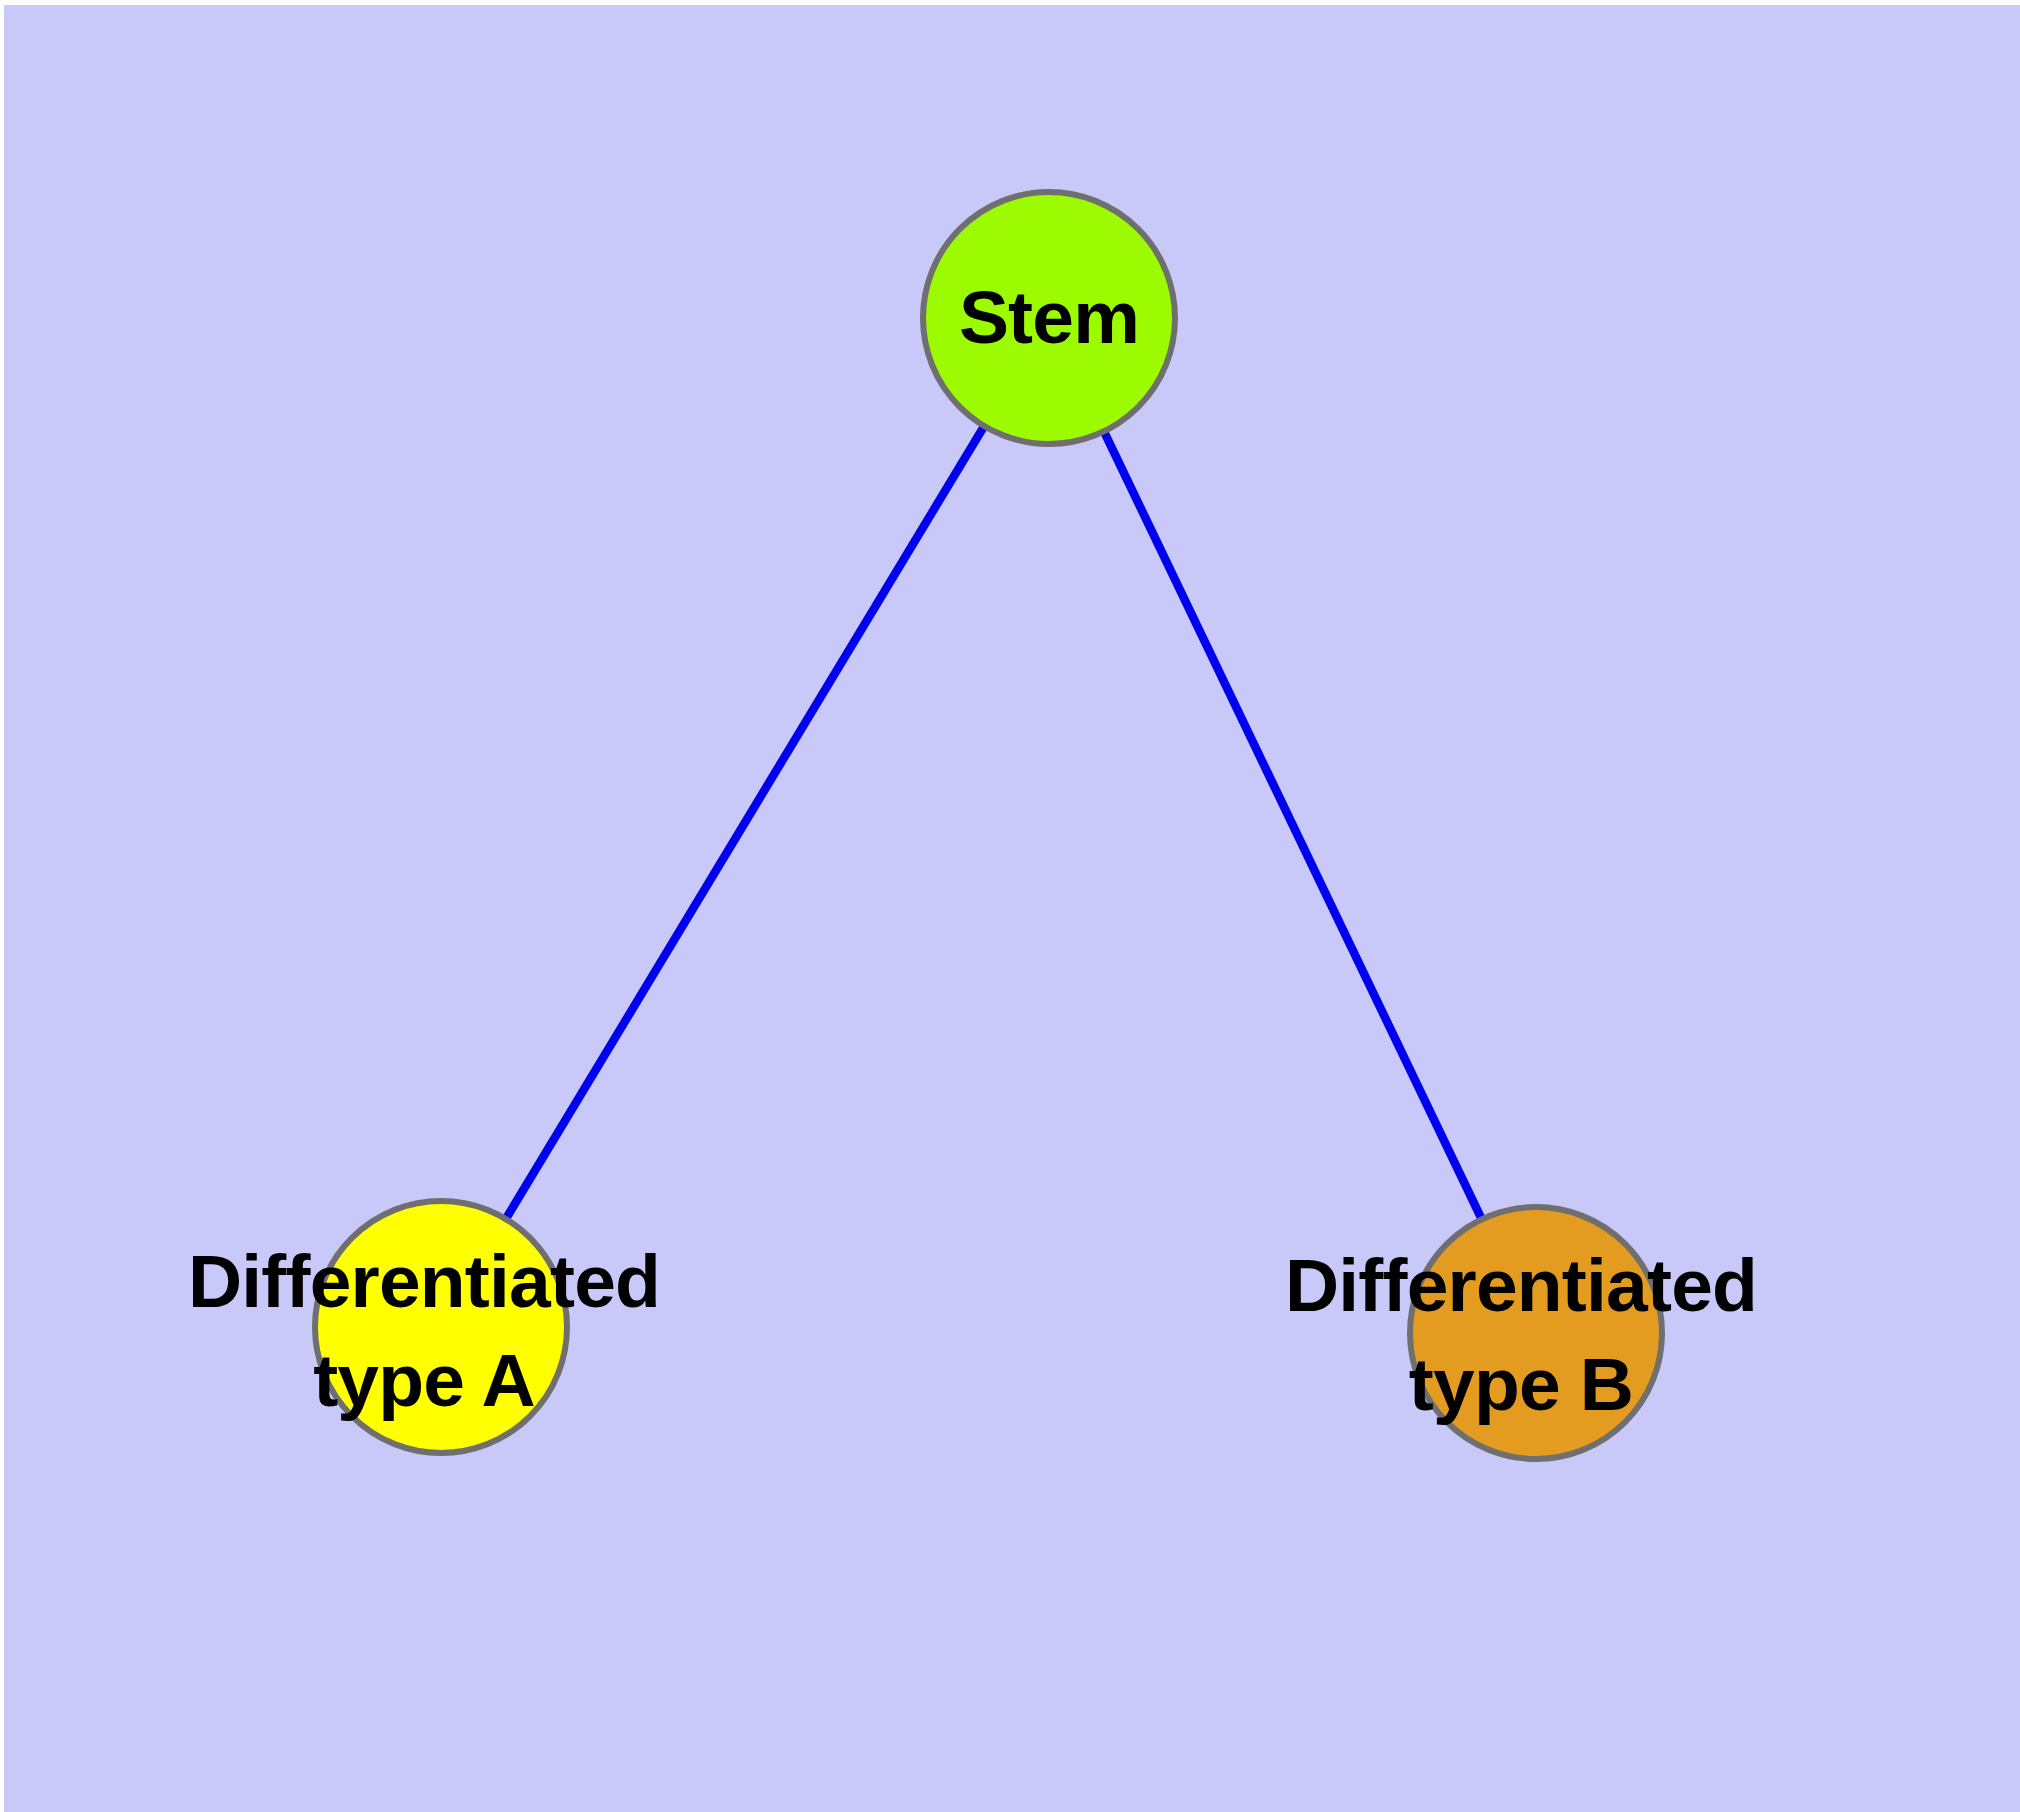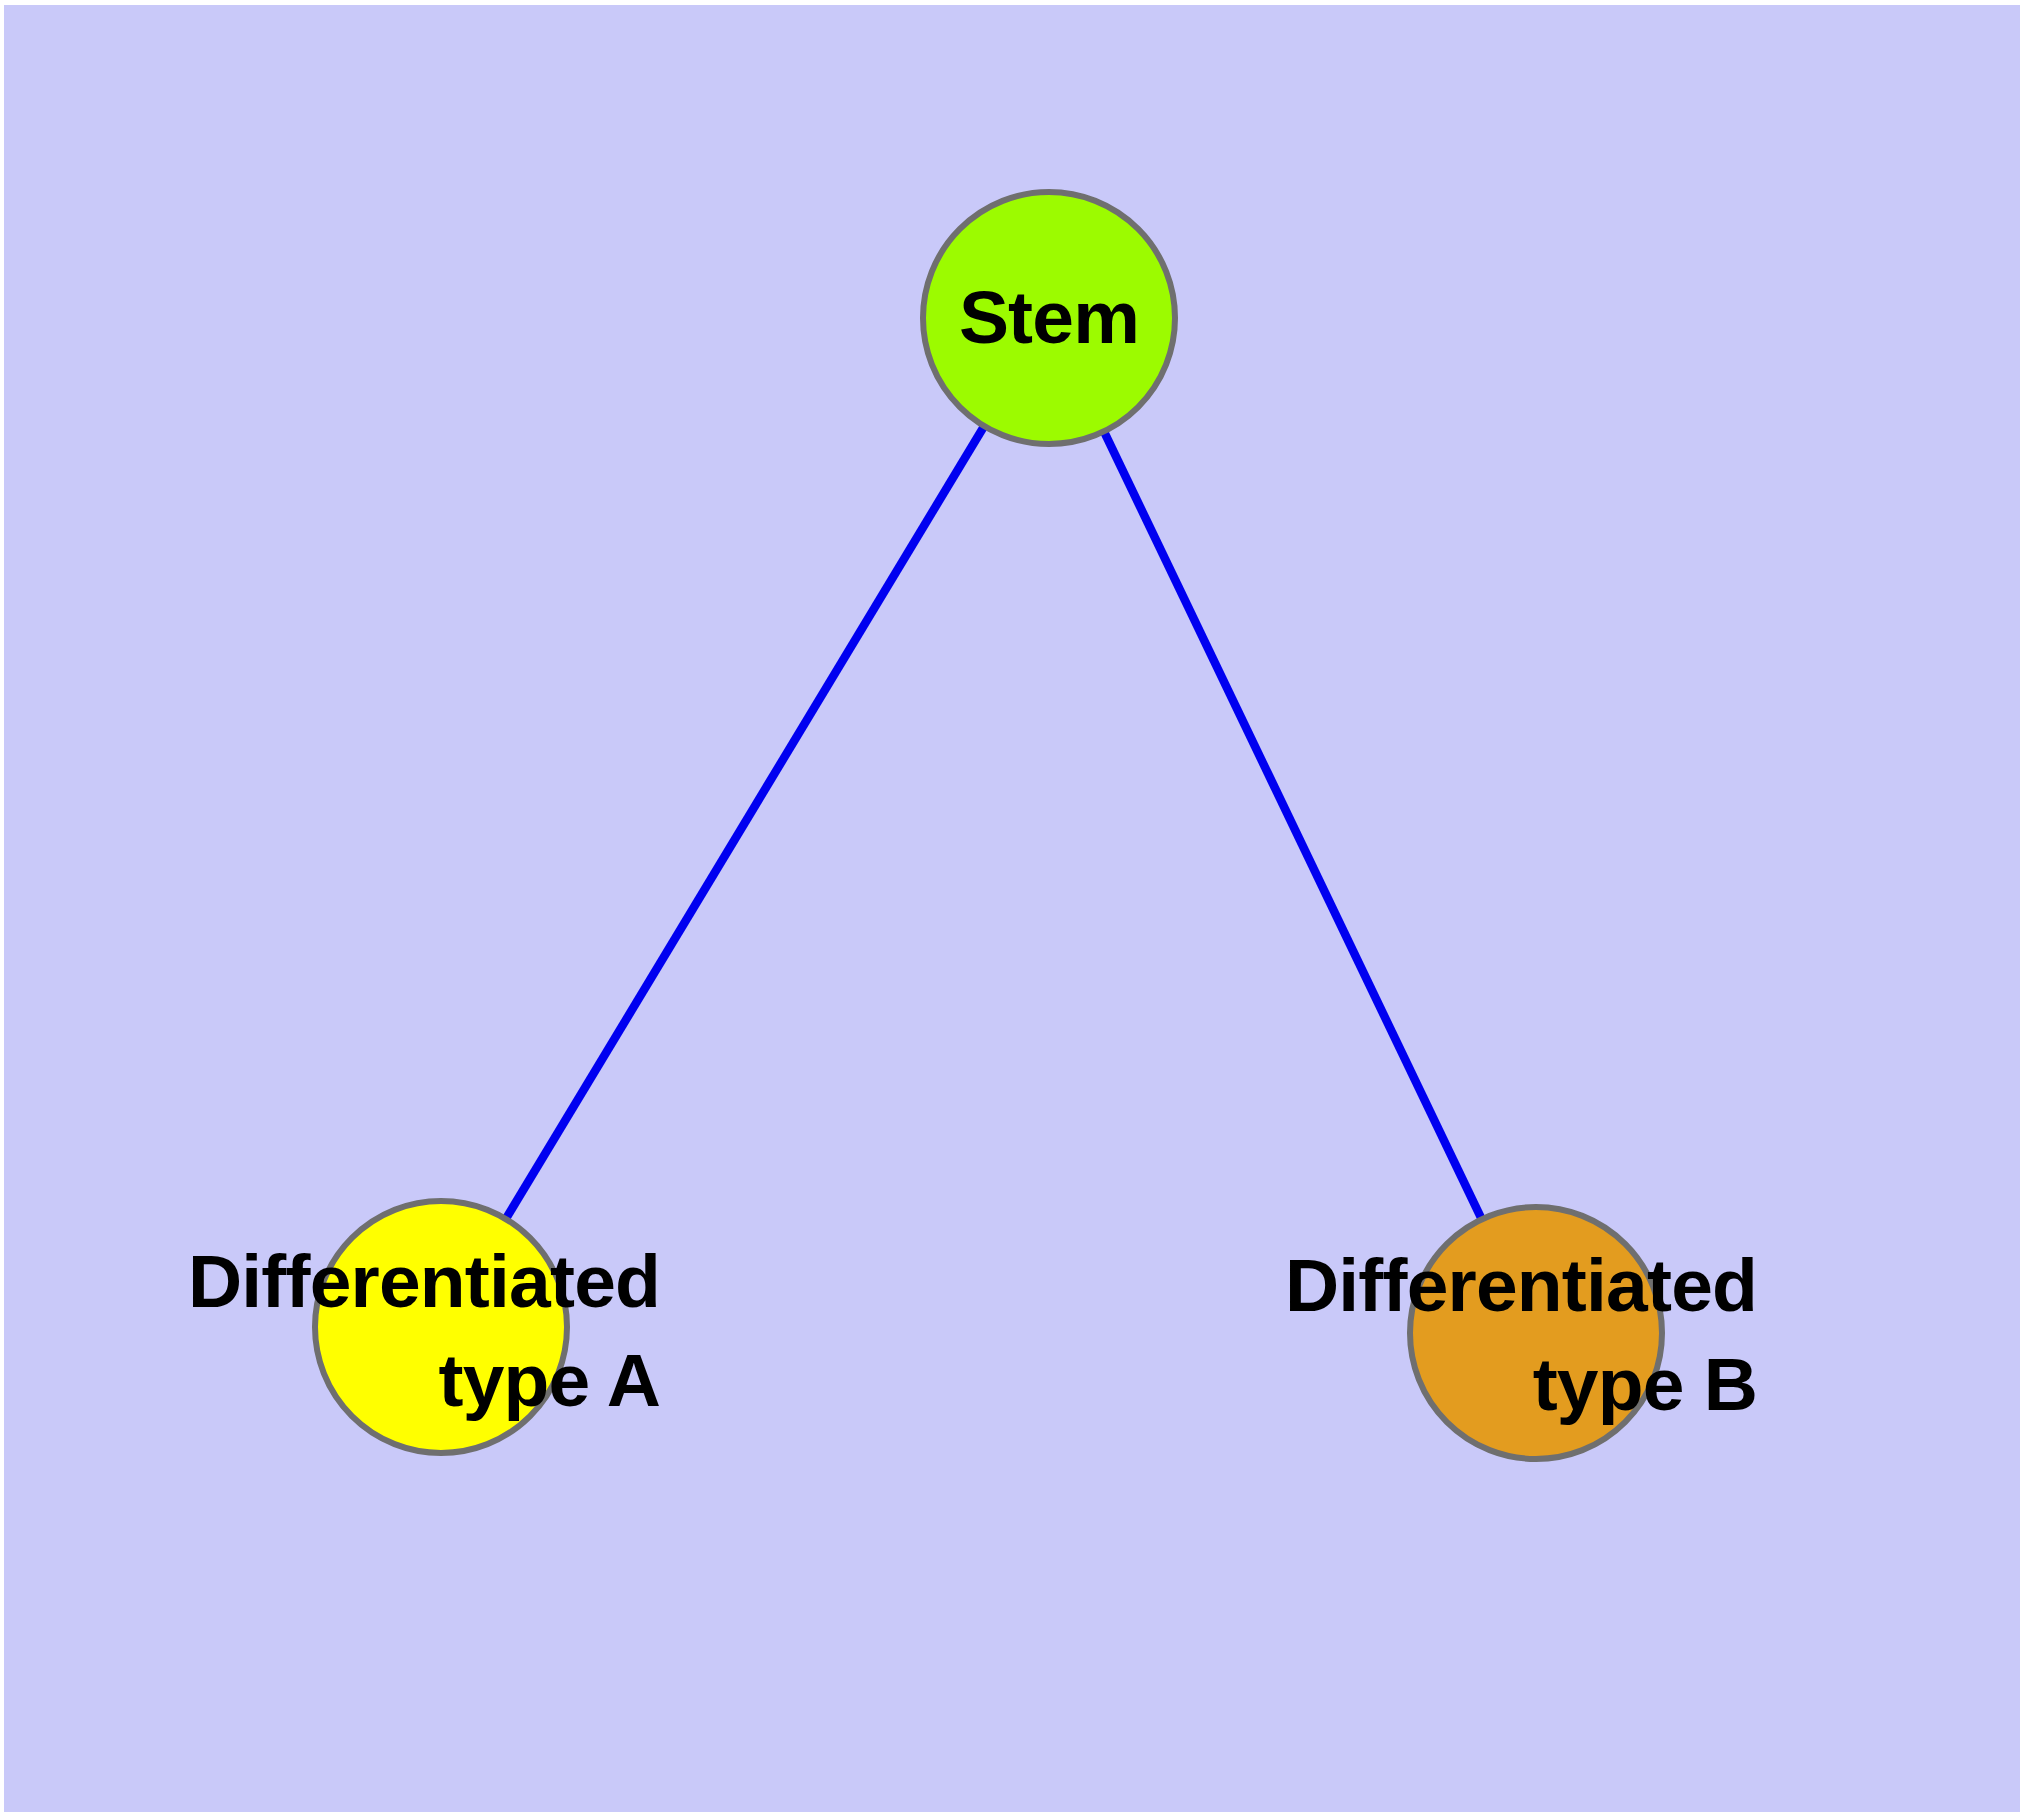--- a/index.html
+++ b/index.html
@@ -46,21 +46,21 @@
   #node-diff-b { left: 1407px; top: 1204px; }
 
   .node-label {
     position: absolute;
     transform: translate(-50%, -50%);
     z-index: 3;
     color: #000000;
     font-weight: bold;
     font-size: 75px;
     line-height: 99px;
-    text-align: right;
+    text-align: center;
     white-space: pre-line;
     letter-spacing: -0.8px;
   }
   #label-stem   { left: 1049px; top: 317px; }
   #label-diff-a { left: 424px;  top: 1331px; }
   #label-diff-b { left: 1521px; top: 1335px; }
 </style>
 </head>
 <body style="background-color: rgb(201, 201, 249);">
 

